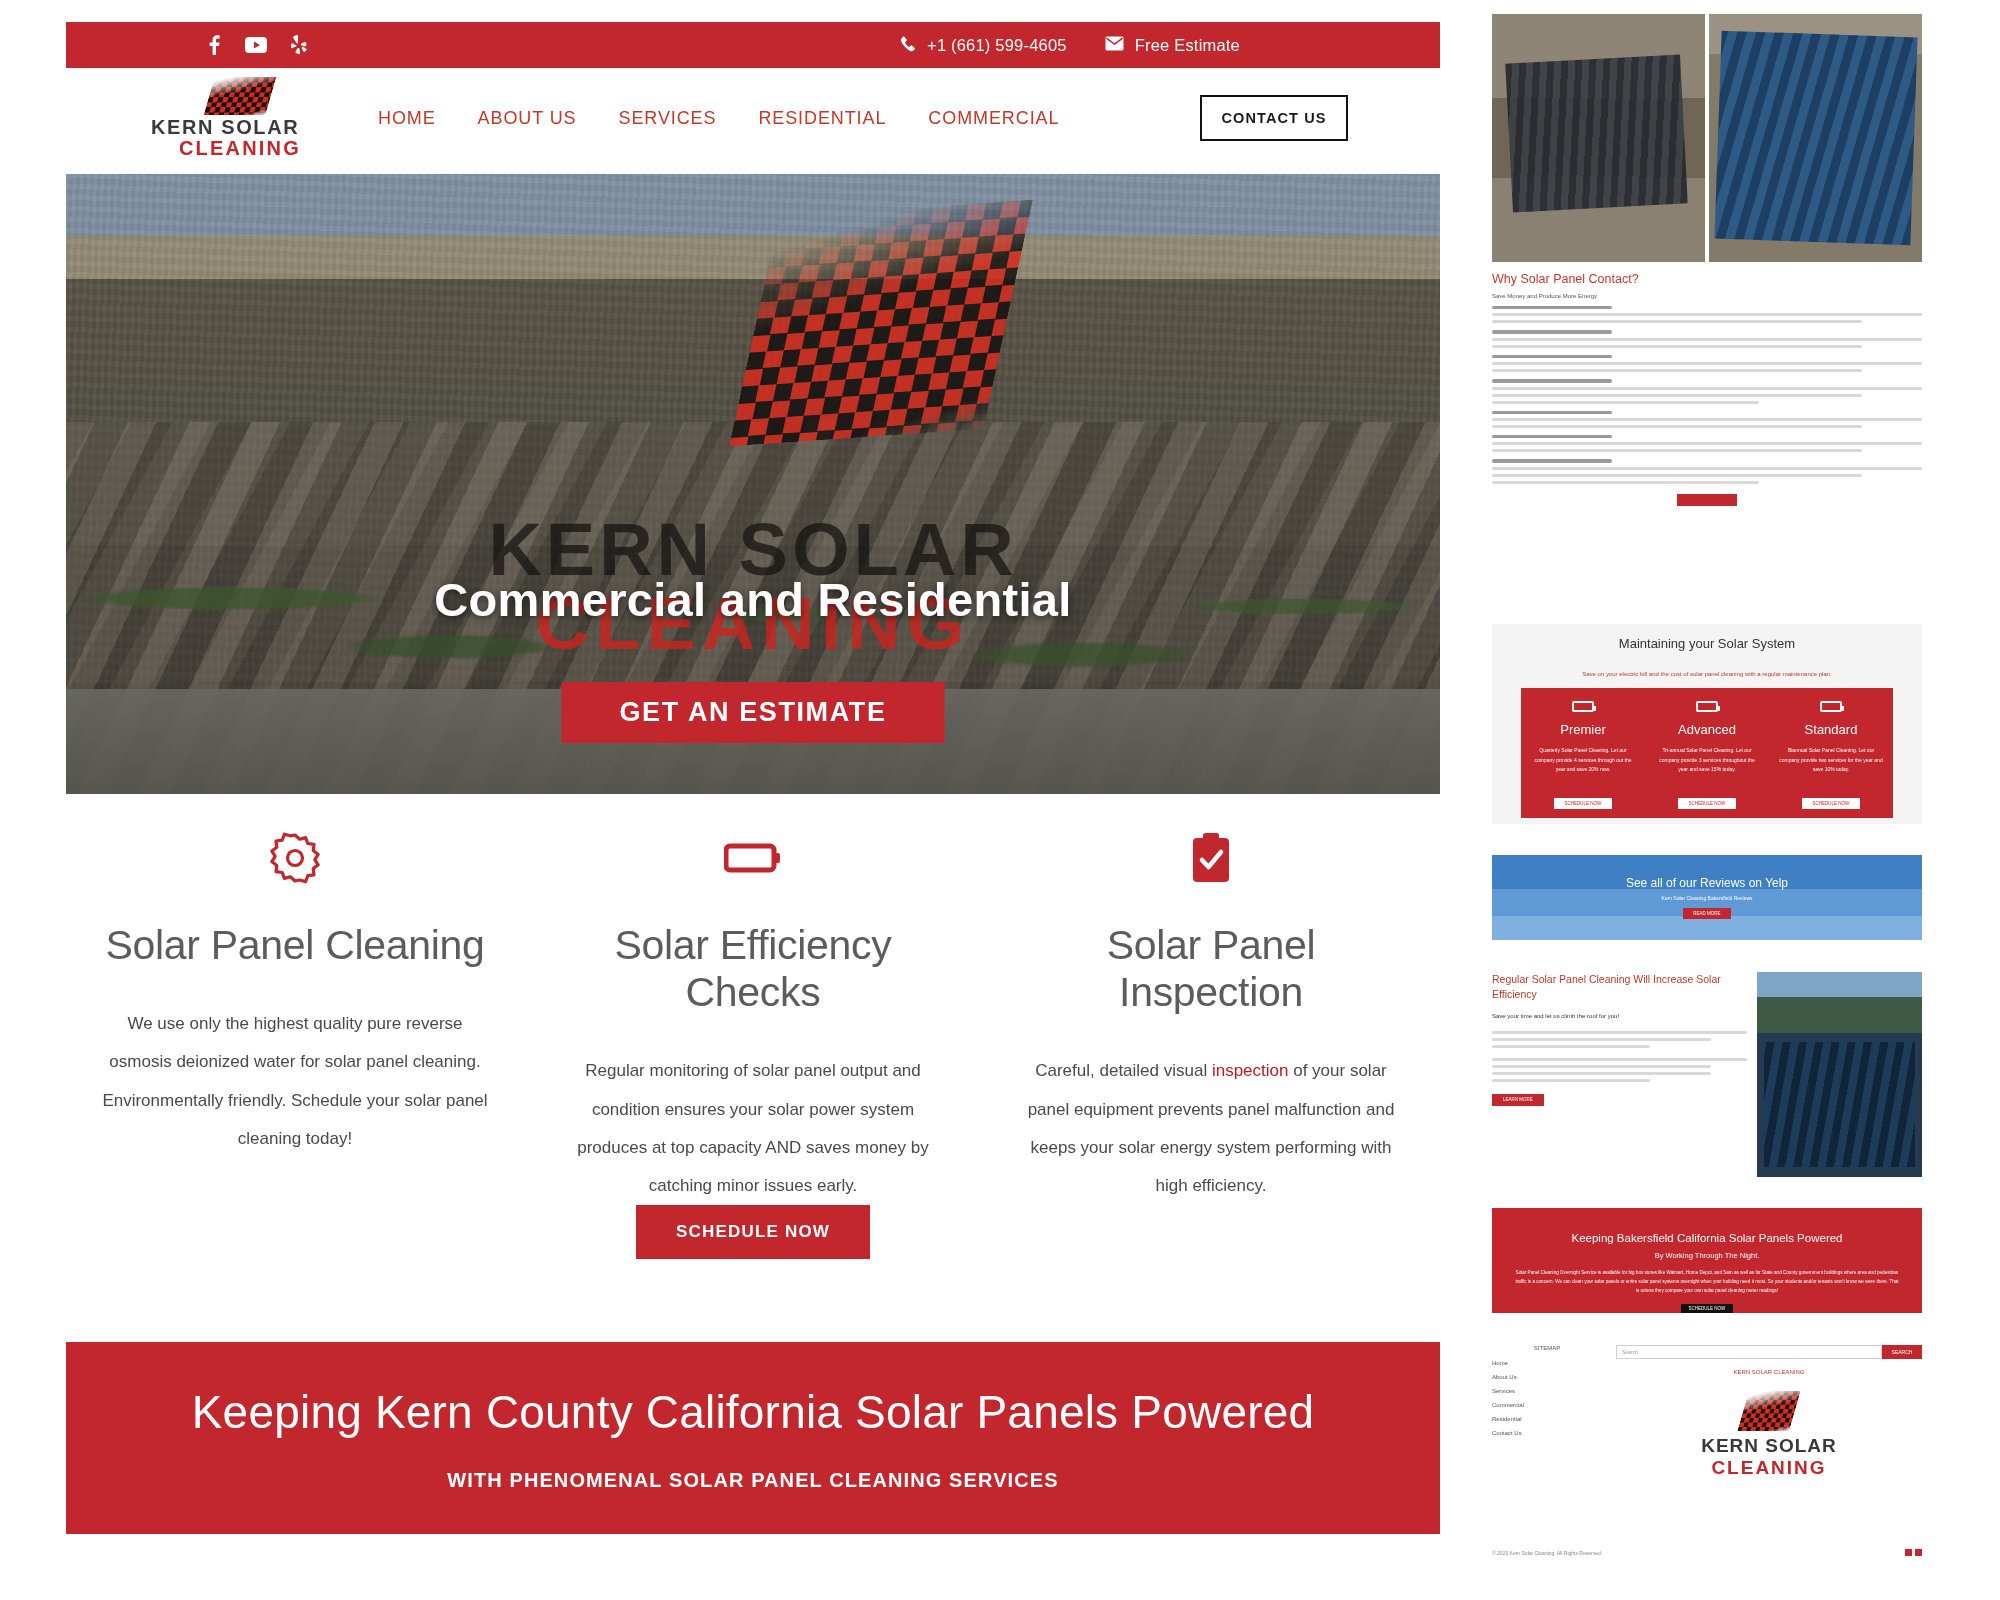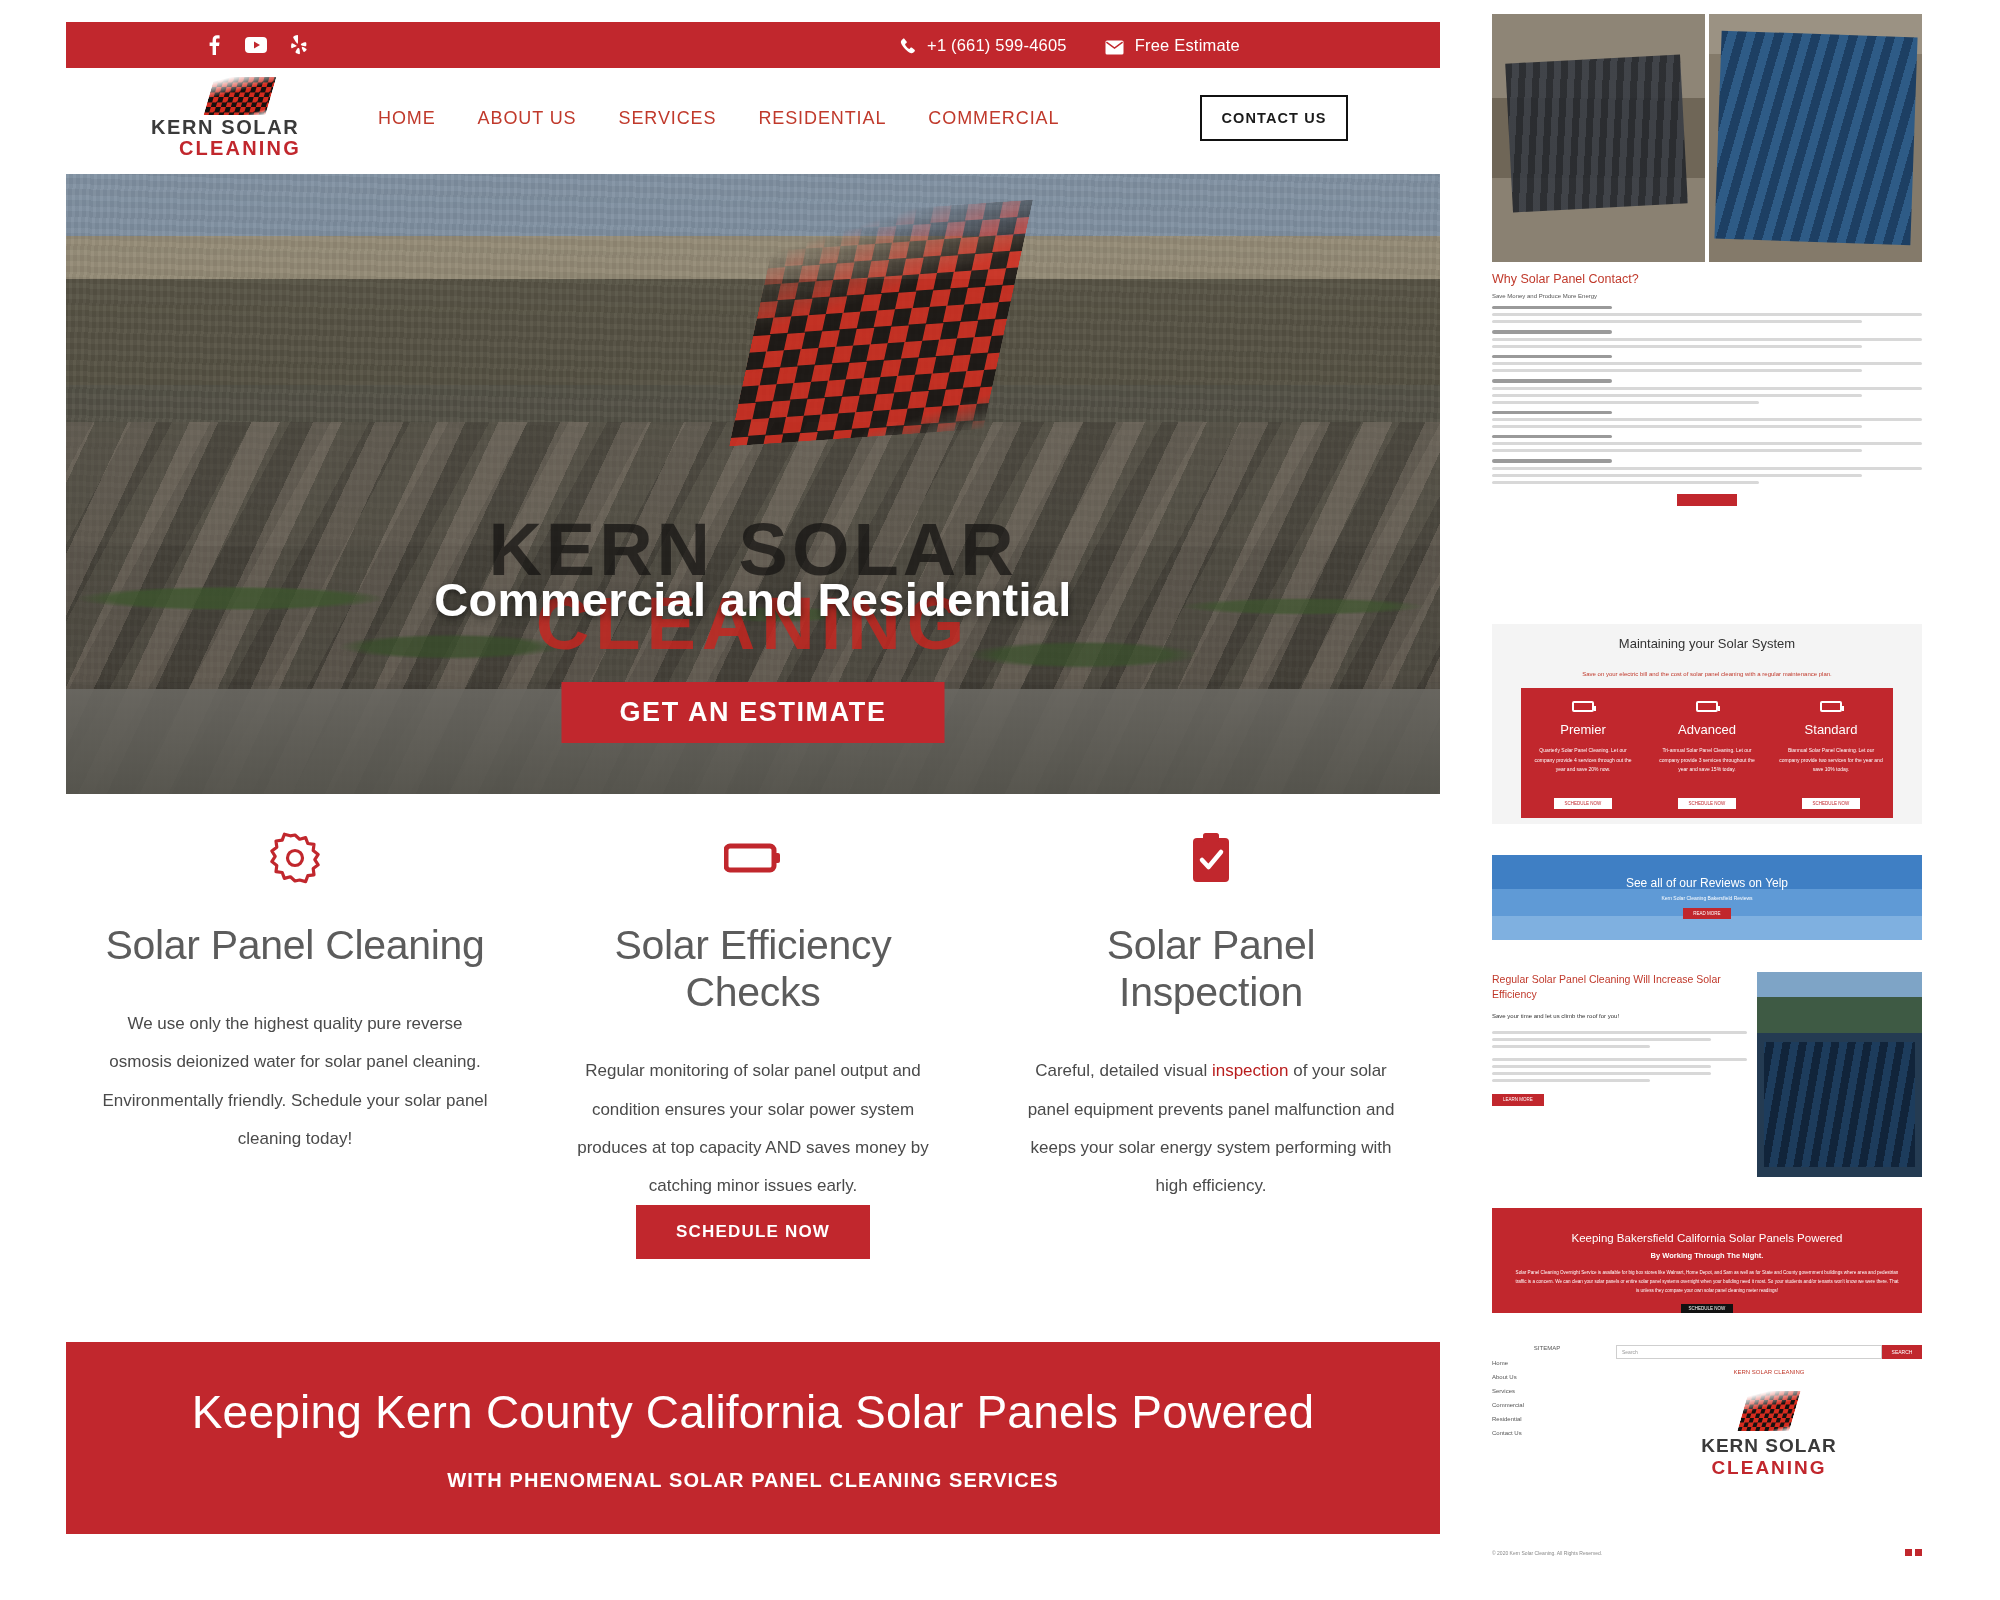--- a/index.html
+++ b/index.html
@@ -12,21 +12,21 @@
   .page-col { width:1450px; height:1600px; position:relative; background:#fff; }
 
   
   .topbar { position:absolute; left:66px; top:22px; width:1374px; height:46px;
     background:#c1272d; display:flex; align-items:center; }
   .topbar .social { display:flex; gap:20px; margin-left:137px; }
   .soc { width:22px; height:22px; display:flex; align-items:center; justify-content:center;
     color:#fff; }
   .soc svg { display:block; }
   .topbar .right { margin-left:auto; margin-right:200px; display:flex; align-items:center; gap:38px; }
-  .tb-item { display:flex; align-items:flex-end; gap:11px; color:#fff;
+  .tb-item { display:flex; align-items:flex-start; gap:11px; color:#fff;
     font-size:16.5px; letter-spacing:.2px; }
   .tb-item svg { display:block; }
 
   
   .nav { position:absolute; left:66px; top:68px; width:1374px; height:100px;
     background:#fff; display:flex; align-items:center; }
   .logo { margin-left:85px; width:150px; }
   .logo-mark { position:relative; height:40px; }
   .logo-txt1 { font-size:20px; font-weight:700; color:#3a3a3a; letter-spacing:1.6px;
     line-height:1; }
@@ -169,21 +169,21 @@
     font-size:4.5px; display:flex; align-items:center; justify-content:center; }
   .treg-r { width:165px; background:
     linear-gradient(180deg,#7ea4c6 0 12%, #3e5a44 12% 30%, #243b52 30% 100%);
     position:relative;}
   .treg-r::after{content:"";position:absolute;left:4%;right:4%;top:34%;bottom:5%;
     background:repeating-linear-gradient(-80deg,#11243a 0 8px,#1d3c5c 8px 16px);}
 
   .tkeep { top:1208px; height:105px; background:#c1272d; color:#fff;
     display:flex; flex-direction:column; align-items:center; padding-top:24px; }
   .tk-h { font-size:11.5px; margin-bottom:7px; }
-  .tk-s { font-size:7.5px; font-weight:700; margin-bottom:8px; }
+  .tk-s { font-size:7.5px; font-weight:400; margin-bottom:8px; }
   .tk-p { font-size:4.6px; text-align:center; line-height:2; padding:0 22px; }
   .tk-b { margin-top:8px; width:52px; height:12px; background:#111; font-size:4.5px;
     display:flex; align-items:center; justify-content:center; }
 
   .tfoot { top:1345px; height:215px; }
   .tf-top { display:flex; }
   .tf-map { width:110px; }
   .tf-map-h { font-size:6px; color:#555; text-align:center; margin-bottom:9px; }
   .tf-li { font-size:6px; color:#555; margin-bottom:8px; }
   .tf-r { flex:1; padding-left:14px; }

